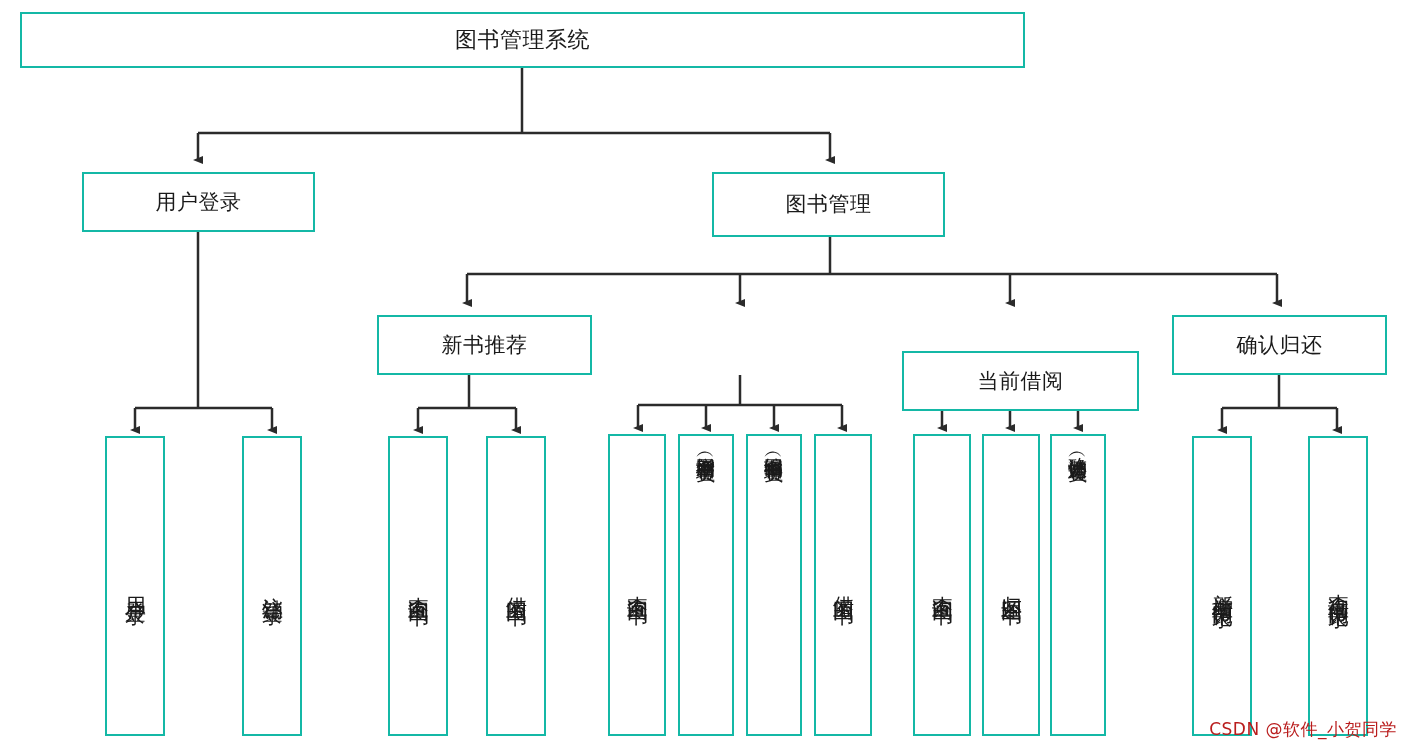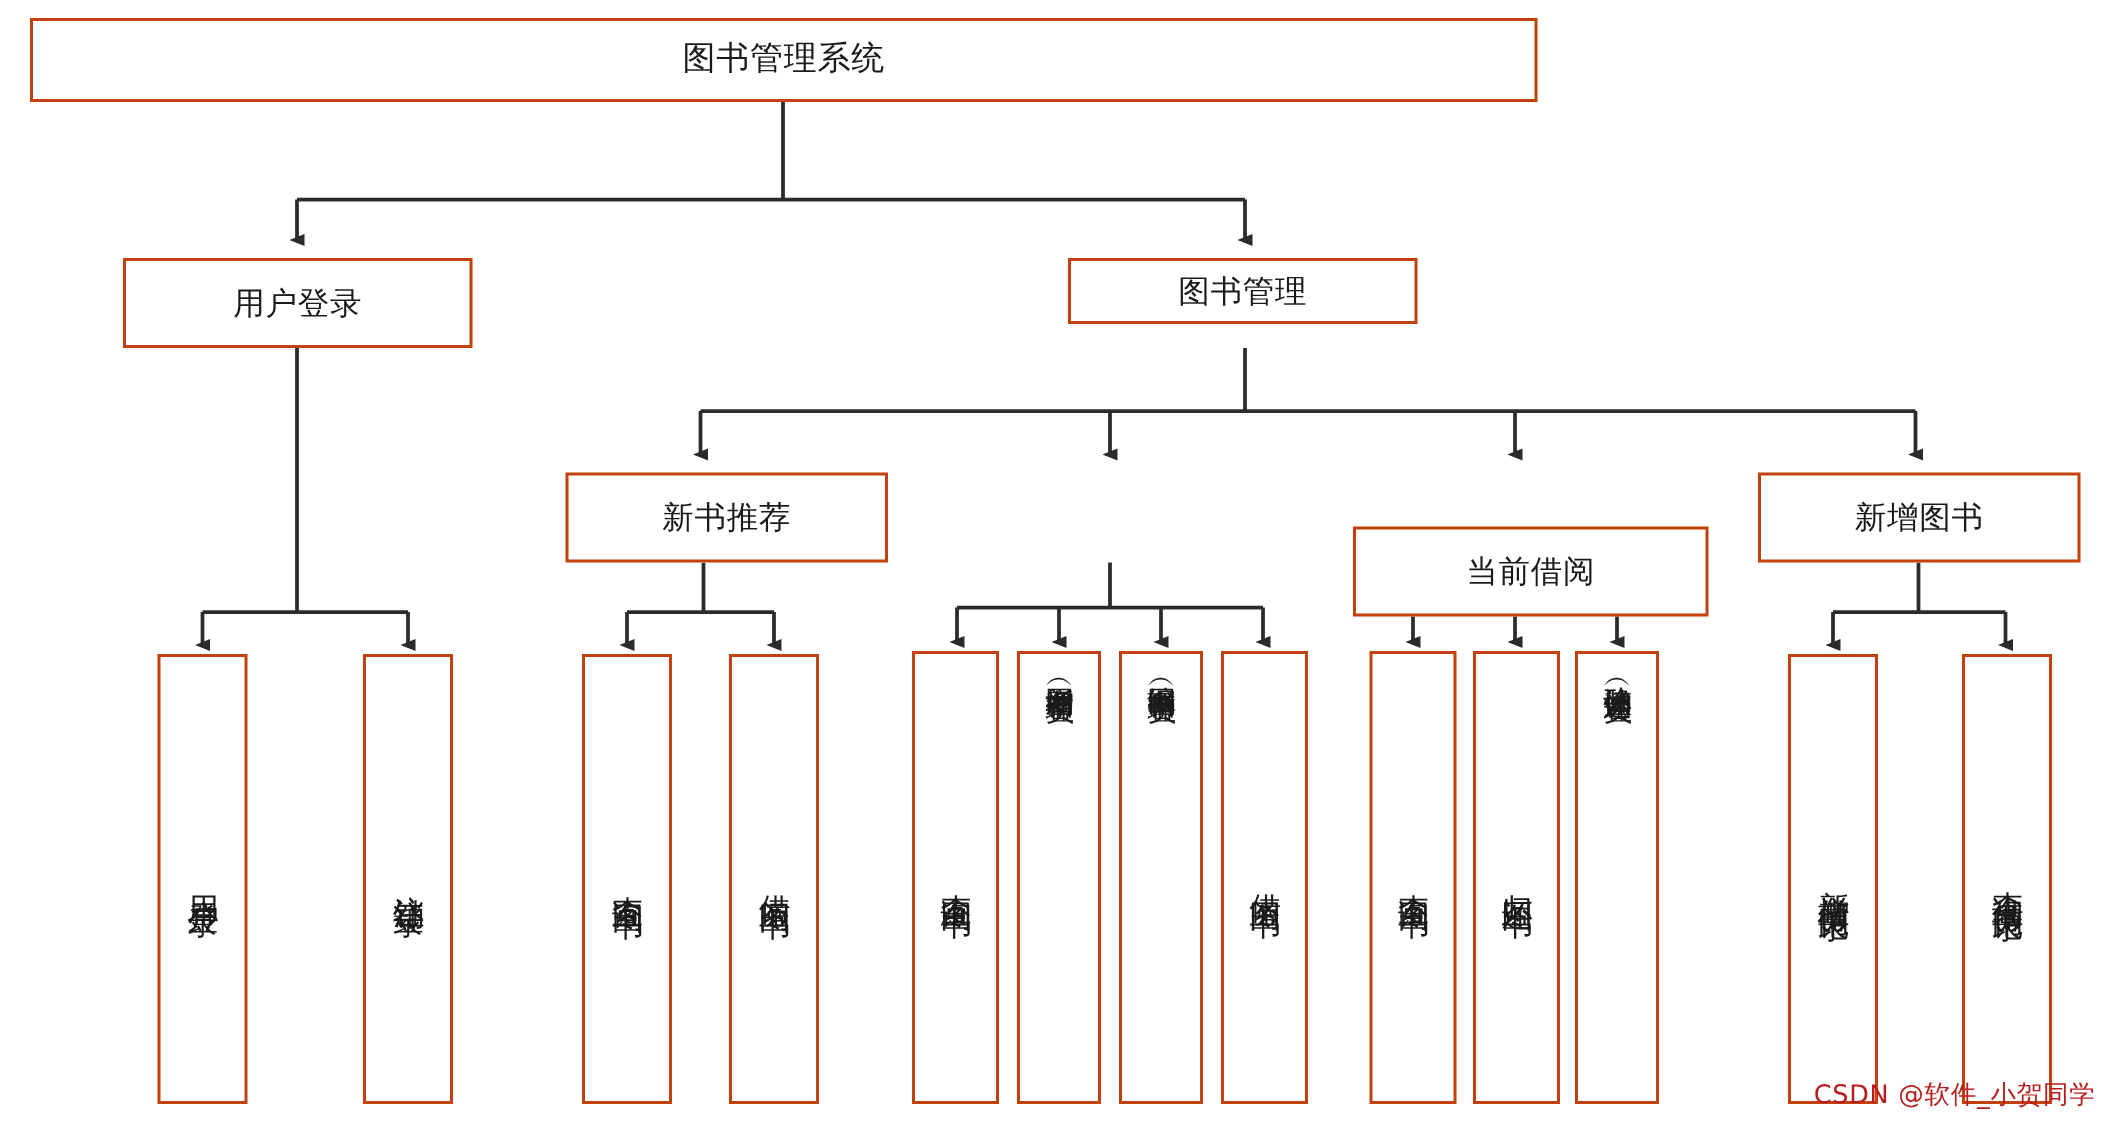--- a/index.html
+++ b/index.html
@@ -22,21 +22,21 @@
     left: 0;
     top: 0;
     width: 1405px;
     height: 747px;
     pointer-events: none;
   }
   .node {
     position: absolute;
     box-sizing: border-box;
     background: #ffffff;
-    border: 2px solid #c2410c;
+    border: 2px solid #14b8a6;
     display: flex;
     align-items: center;
     justify-content: center;
     color: #1a1a1a;
     z-index: 2;
   }
   .node .label {
     display: block;
     line-height: 1.18;
     letter-spacing: 0.5px;
@@ -135,35 +135,35 @@
   </svg>
 
   <div class="node root horiz" style="left:20px; top:12px; width:1005px; height:56px;">
     <span class="label">图书管理系统</span>
   </div>
 
   <div class="node horiz" style="left:82px; top:172px; width:233px; height:60px;">
     <span class="label">用户登录</span>
   </div>
 
-  <div class="node horiz" style="left:712px; top:172px; width:233px; height:44px;">
+  <div class="node horiz" style="left:712px; top:172px; width:233px; height:65px;">
     <span class="label">图书管理</span>
   </div>
 
   <div class="node horiz" style="left:377px; top:315px; width:215px; height:60px;">
     <span class="label">新书推荐</span>
   </div>
 
 
   <div class="node horiz" style="left:902px; top:315px; width:237px; height:60px;margin-top:36px;">
     <span class="label">当前借阅</span>
   </div>
 
   <div class="node horiz" style="left:1172px; top:315px; width:215px; height:60px;">
-    <span class="label">新增图书</span>
+    <span class="label">确认归还</span>
   </div>
 
   <div class="node vert center" style="left:105px; top:436px; width:60px; height:300px;">
     <span class="label">用户登录</span>
   </div>
 
   <div class="node vert center" style="left:242px; top:436px; width:60px; height:300px;">
     <span class="label">注销登录</span>
   </div>
 

